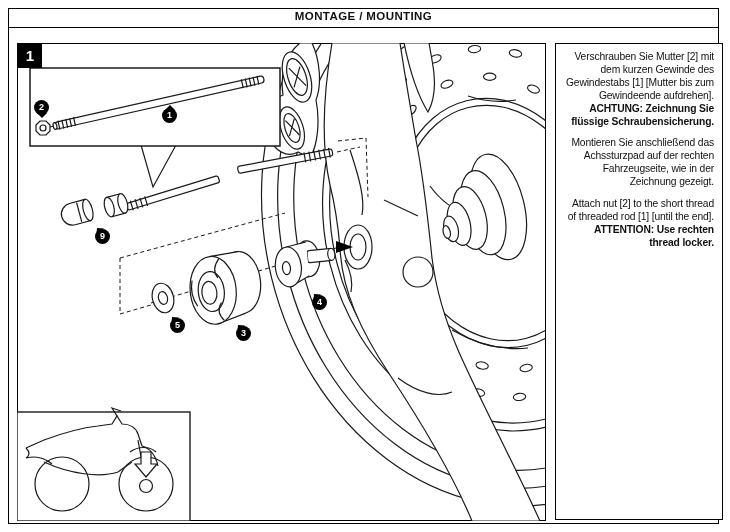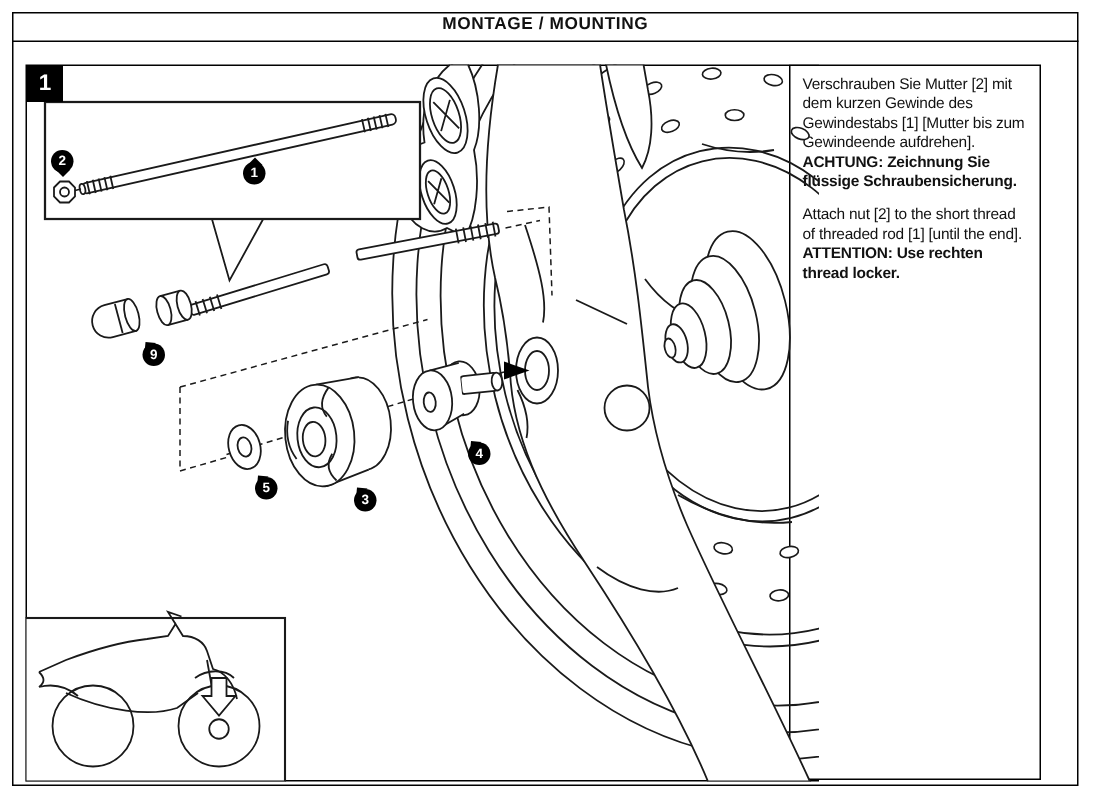--- a/index.html
+++ b/index.html
@@ -5,23 +5,23 @@
   html,body{margin:0;padding:0;background:#e8e8e8;}
   .page{position:relative;width:730px;height:532px;background:#fff;overflow:hidden;
         font-family:"Liberation Sans",sans-serif;color:#111;}
   .page-border{position:absolute;left:8px;top:8px;width:711px;height:516px;
         border:1.5px solid #000;box-sizing:border-box;}
   .header-title{position:absolute;left:8px;top:10px;width:711px;text-align:center;
         font-size:11.5px;font-weight:bold;letter-spacing:.4px;}
   .header-rule{position:absolute;left:8px;top:27px;width:711px;border-top:1.4px solid #000;}
   .drawing-frame{position:absolute;left:17px;top:43px;width:529px;height:478px;
         border:1.4px solid #000;box-sizing:border-box;background:#fff;}
-  .text-frame{position:absolute;left:526px;top:43px;width:168px;height:477px;
+  .text-frame{position:absolute;left:555px;top:43px;width:168px;height:477px;
         border:1.4px solid #000;box-sizing:border-box;background:#fff;
-        padding:7px 8px;overflow:hidden;}
+        padding:7px 8px;overflow:hidden;text-align:right;}
   .text-frame p{margin:0;font-size:10.3px;line-height:1.26;letter-spacing:-0.15px;}
   .text-frame p.warning{font-weight:bold;}
   .text-frame p.gap{margin-top:8px;}
   .text-frame p.biggap{margin-top:9px;}
   .step-box{position:absolute;left:18px;top:44px;width:24px;height:24px;background:#000;
         color:#fff;font-size:15px;font-weight:bold;text-align:center;line-height:24px;z-index:6;}
   svg.diagram{position:absolute;left:17px;top:43px;z-index:1;}
   .ln{stroke:#1a1a1a;stroke-width:1.2;fill:none;}
   .wf{stroke:#1a1a1a;stroke-width:1.2;fill:#fff;}
   .wq{fill:#fff;stroke:none;}
@@ -243,17 +243,18 @@
   <div class="pin tail-up" style="left:162px;top:108px;">1</div>
   <div class="pin tail-down" style="left:34px;top:100px;">2</div>
   <div class="pin tail-ul" style="left:95px;top:229px;">9</div>
   <div class="pin tail-ul" style="left:170px;top:318px;">5</div>
   <div class="pin tail-ul" style="left:236px;top:326px;">3</div>
   <div class="pin tail-ul" style="left:312px;top:295px;">4</div>
 
   <div class="text-frame">
     <p>Verschrauben Sie Mutter [2] mit dem kurzen Gewinde des Gewindestabs [1] [Mutter bis zum Gewindeende aufdrehen].</p>
     <p class="warning">ACHTUNG: Zeichnung Sie flüssige Schraubensicherung.</p>
+    <p class="gap">Montieren Sie anschließend das Achssturzpad auf der rechten Fahrzeugseite, wie in der Zeichnung gezeigt.</p>
     <p class="biggap">Attach nut [2] to the short thread of threaded rod [1] [until the end].</p>
     <p class="warning">ATTENTION: Use rechten thread locker.</p>
   </div>
 
 </div>
 
 </body></html>

